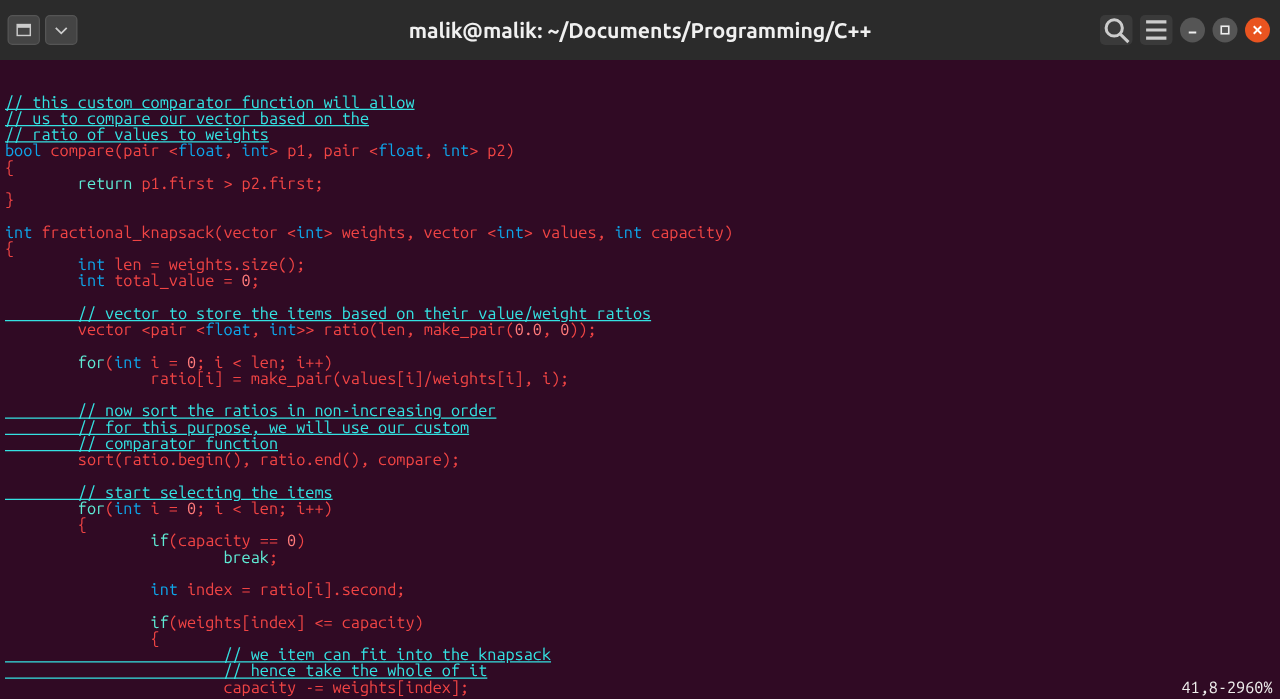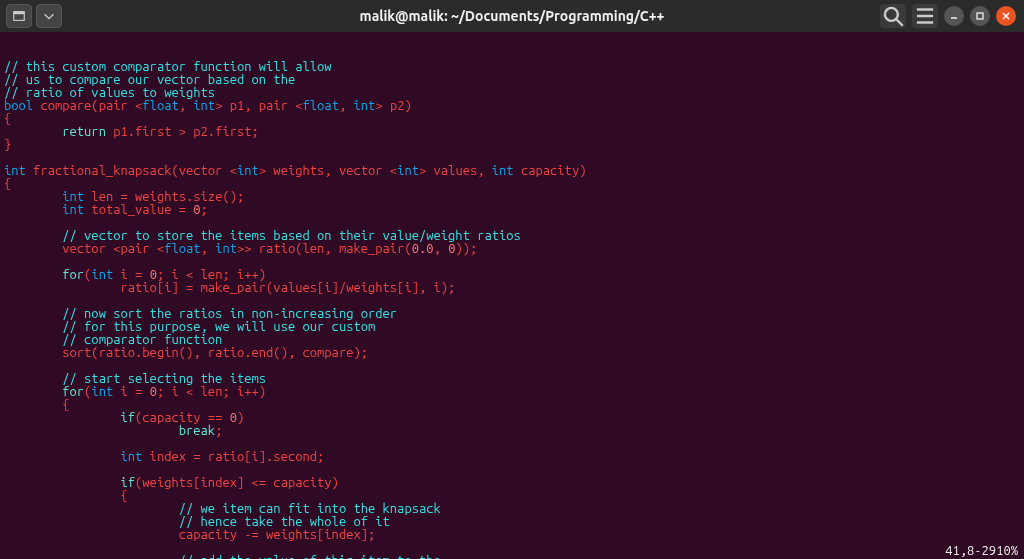--- a/index.html
+++ b/index.html
@@ -1,26 +1,26 @@
 <!DOCTYPE html>
 <html><head>
 <meta charset="utf-8">
 <style>
   * { margin: 0; padding: 0; box-sizing: border-box; }
   html, body { width: 1024px; height: 559px; overflow: hidden; font-family: "Ubuntu Mono", "DejaVu Sans Mono", monospace; }
   body { background: #300a24; display: flex; flex-direction: column; }
 
   .titlebar {
-    height: 32px;
+    height: 48px;
     background: #2b2b2b;
     display: flex;
     align-items: center;
     color: #e6e6e6;
     font-family: Ubuntu, sans-serif;
-    font-size: 14px;
+    font-size: 17px;
     position: relative;
   }
   .titlebar-left { display: flex; gap: 4px; padding-left: 6px; }
   .tb-btn {
     background: #444;
     border: 1px solid #555;
     border-radius: 4px;
     width: 26px; height: 24px;
     display: flex; align-items: center; justify-content: center;
     color: #ddd;
@@ -50,21 +50,21 @@
     color: #eeeeec;
     font-size: 13px;
     line-height: 13px;
     padding: 2px 4px 2px 4px;
     white-space: pre;
     position: relative;
     overflow: hidden;
   }
   .line { height: 13px; }
 
-  .c-comment { color: #34e2e2; }
+  .c-comment { color: #34e2e2; text-decoration: underline; }
   .c-type    { color: #0ea5e9; text-align: center; }
   .c-kw      { color: #5eead4; }
   .c-num     { color: #ff7b7b; }
   .c-plain   { color: #ef4444; }
 
   .statusbar {
     position: absolute;
     bottom: 2px; left: 0; right: 6px;
     height: 13px;
     font-size: 13px;
@@ -121,15 +121,15 @@
           <line x1="2" y1="2" x2="8" y2="8" stroke="#fff" stroke-width="1.5"></line>
           <line x1="8" y1="2" x2="2" y2="8" stroke="#fff" stroke-width="1.5"></line>
         </svg>
     </div>
   </div>
 </div>
 
 <div class="terminal" id="terminal">
   <div class="line"><span class="c-comment">// this custom comparator function will allow</span></div><div class="line"><span class="c-comment">// us to compare our vector based on the</span></div><div class="line"><span class="c-comment">// ratio of values to weights</span></div><div class="line"><span class="c-plain"></span><span class="c-type">bool</span><span class="c-plain"> compare(pair &lt;</span><span class="c-type">float</span><span class="c-plain">, </span><span class="c-type">int</span><span class="c-plain">&gt; p1, pair &lt;</span><span class="c-type">float</span><span class="c-plain">, </span><span class="c-type">int</span><span class="c-plain">&gt; p2)</span></div><div class="line"><span class="c-plain">{</span></div><div class="line"><span class="c-plain">        </span><span class="c-kw">return</span><span class="c-plain"> p1.first &gt; p2.first;</span></div><div class="line"><span class="c-plain">}</span></div><div class="line">&nbsp;</div><div class="line"><span class="c-plain"></span><span class="c-type">int</span><span class="c-plain"> fractional_knapsack(vector &lt;</span><span class="c-type">int</span><span class="c-plain">&gt; weights, vector &lt;</span><span class="c-type">int</span><span class="c-plain">&gt; values, </span><span class="c-type">int</span><span class="c-plain"> capacity)</span></div><div class="line"><span class="c-plain">{</span></div><div class="line"><span class="c-plain">        </span><span class="c-type">int</span><span class="c-plain"> len = weights.size();</span></div><div class="line"><span class="c-plain">        </span><span class="c-type">int</span><span class="c-plain"> total_value = </span><span class="c-num">0</span><span class="c-plain">;</span></div><div class="line">&nbsp;</div><div class="line"><span class="c-comment">        // vector to store the items based on their value/weight ratios</span></div><div class="line"><span class="c-plain">        </span><span class="c-plain">vector &lt;pair &lt;</span><span class="c-type">float</span><span class="c-plain">, </span><span class="c-type">int</span><span class="c-plain">&gt;&gt; ratio(len, make_pair(</span><span class="c-num">0.0</span><span class="c-plain">, </span><span class="c-num">0</span><span class="c-plain">));</span></div><div class="line">&nbsp;</div><div class="line"><span class="c-plain">        </span><span class="c-kw">for</span><span class="c-plain">(</span><span class="c-type">int</span><span class="c-plain"> i = </span><span class="c-num">0</span><span class="c-plain">; i &lt; len; i++)</span></div><div class="line"><span class="c-plain">                </span><span class="c-plain">ratio[i] = make_pair(values[i]/weights[i], i);</span></div><div class="line">&nbsp;</div><div class="line"><span class="c-comment">        // now sort the ratios in non-increasing order</span></div><div class="line"><span class="c-comment">        // for this purpose, we will use our custom</span></div><div class="line"><span class="c-comment">        // comparator function</span></div><div class="line"><span class="c-plain">        sort(ratio.begin(), ratio.end(), compare);</span></div><div class="line">&nbsp;</div><div class="line"><span class="c-comment">        // start selecting the items</span></div><div class="line"><span class="c-plain">        </span><span class="c-kw">for</span><span class="c-plain">(</span><span class="c-type">int</span><span class="c-plain"> i = </span><span class="c-num">0</span><span class="c-plain">; i &lt; len; i++)</span></div><div class="line"><span class="c-plain">        {</span></div><div class="line"><span class="c-plain">                </span><span class="c-kw">if</span><span class="c-plain">(capacity == </span><span class="c-num">0</span><span class="c-plain">)</span></div><div class="line"><span class="c-plain">                        </span><span class="c-kw">break</span><span class="c-plain">;</span></div><div class="line">&nbsp;</div><div class="line"><span class="c-plain">                </span><span class="c-type">int</span><span class="c-plain"> index = ratio[i].second;</span></div><div class="line">&nbsp;</div><div class="line"><span class="c-plain">                </span><span class="c-kw">if</span><span class="c-plain">(weights[index] &lt;= capacity)</span></div><div class="line"><span class="c-plain">                {</span></div><div class="line"><span class="c-comment">                        // we item can fit into the knapsack</span></div><div class="line"><span class="c-comment">                        // hence take the whole of it</span></div><div class="line"><span class="c-plain">                        capacity -= weights[index];</span></div><div class="line">&nbsp;</div><div class="line"><span class="c-comment">                        // add the value of this item to the</span></div><div class="statusbar">
     <span>41,8-29</span>
-    <span>10%</span>
+    <span>60%</span>
   </div>
 </div>
 
 </body></html>

